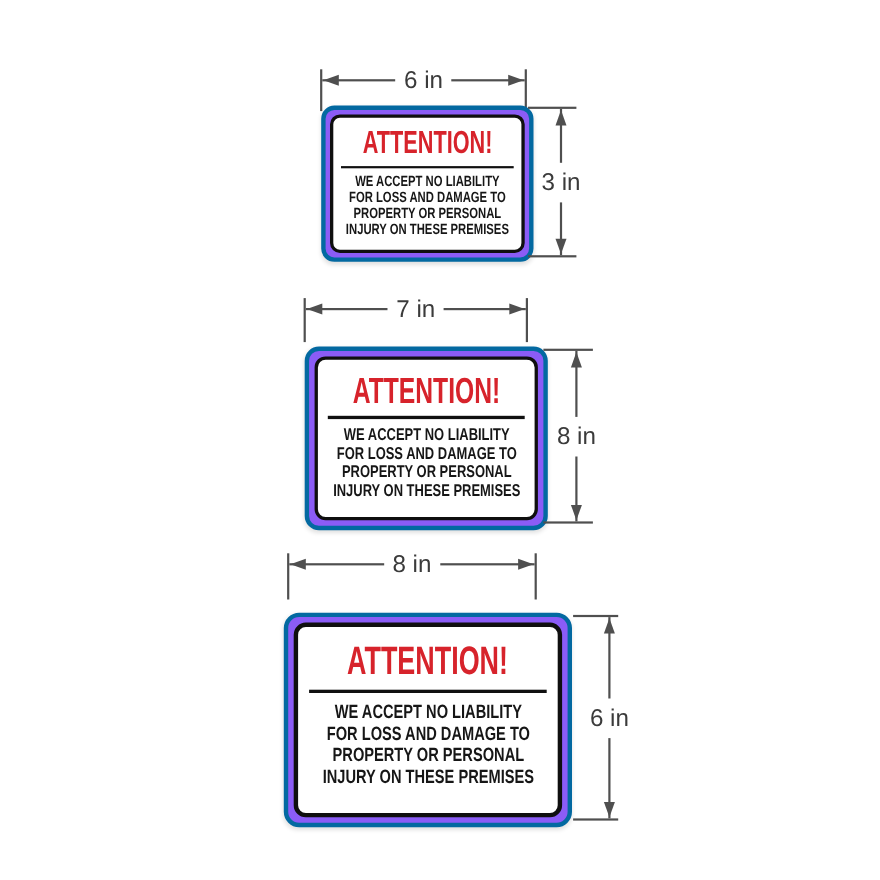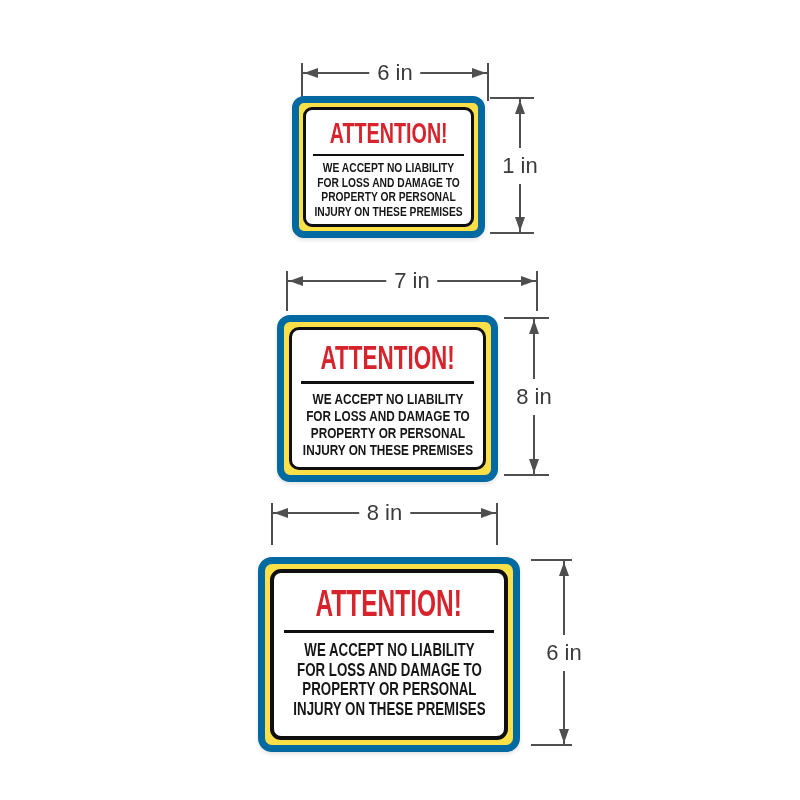--- a/index.html
+++ b/index.html
@@ -12,21 +12,21 @@
   }
   *{margin:0;padding:0;box-sizing:border-box;}
   html,body{background:var(--bg);}
   body{
     width:800px;height:800px;position:relative;overflow:hidden;
     font-family:"Liberation Sans","DejaVu Sans",sans-serif;
   }
   .canvas{position:absolute;inset:0;}
 
   
-  .dim-h,.dim-v{position:absolute;margin-left:10px;}
+  .dim-h,.dim-v{position:absolute;}
   .dim-h .tick{position:absolute;top:0;bottom:0;width:2px;background:var(--dline);}
   .dim-h .tick.start{left:0;}
   .dim-h .tick.end{right:0;}
   .dim-h .line{position:absolute;top:9px;left:2px;right:2px;height:2px;background:var(--dline);}
   .dim-h .ah{position:absolute;top:5px;width:0;height:0;
     border-top:5px solid transparent;border-bottom:5px solid transparent;}
   .dim-h .ah.left{left:3px;border-right:14px solid var(--dline);}
   .dim-h .ah.right{right:3px;border-left:14px solid var(--dline);}
   .dim-h .lbl{
     position:absolute;left:50%;top:10px;transform:translate(-50%,-50%);
@@ -42,33 +42,33 @@
   .dim-v .ah.up{top:3px;border-bottom:14px solid var(--dline);}
   .dim-v .ah.down{bottom:3px;border-top:14px solid var(--dline);}
   .dim-v .lbl{
     position:absolute;top:50%;transform:translate(-50%,-50%);
     background:var(--bg);padding:7px 4px;font-size:22px;line-height:1;
     color:var(--dtext);white-space:nowrap;
   }
 
   
   .dh1{left:291px;top:63px;width:188px;height:38px;}
-  .dh2{left:276px;top:271px;width:252px;height:40px;}
+  .dh2{left:276px;top:271px;width:204px;height:40px;}
   .dh3{left:261px;top:503px;width:227px;height:42px;}
   .dv1{left:480px;top:97px;width:44px;height:137px;}
   .dv2{left:494px;top:317px;width:45px;height:159px;}
   .dv3{left:521px;top:559px;width:41px;height:187px;}
   .dv1 .line{left:29px;} .dv1 .ah{left:25px;} .dv1 .lbl{left:30px;}
   .dv2 .line{left:29px;} .dv2 .ah{left:25px;} .dv2 .lbl{left:30px;}
   .dv3 .line{left:32px;} .dv3 .ah{left:28px;} .dv3 .lbl{left:33px;}
 
   
   .sign{
-    position:absolute;background:#fde047;
-    border:7px solid #0369a1;
+    position:absolute;background:#8b5cf6;
+    border:4px solid #0369a1;
     box-shadow:0 2px 4px rgba(0,0,0,.12);
   }
   .sign .inner{
     position:absolute;background:#fff;border-style:solid;border-color:var(--sborder);
     display:flex;flex-direction:column;align-items:center;
   }
   .s1{left:292px;top:96px;width:193px;height:142px;border-radius:12px;}
   .s1 .inner{inset:4px;border-width:3px;border-radius:9px;}
   .s2{left:277px;top:315px;width:221px;height:167px;border-radius:13px;}
   .s2 .inner{inset:5px;border-width:3px;border-radius:10px;}
@@ -124,21 +124,21 @@
         </div>
       </div>
     </div>
 
     <div class="dim-v dv1">
       <div class="tick start"></div>
       <div class="tick end"></div>
       <div class="line"></div>
       <div class="ah up"></div>
       <div class="ah down"></div>
-      <span class="lbl">1 in</span>
+      <span class="lbl">3 in</span>
     </div>
   </div>
 
   <div>
     <div class="dim-h dh2">
       <div class="tick start"></div>
       <div class="tick end"></div>
       <div class="line"></div>
       <div class="ah left"></div>
       <div class="ah right"></div>

